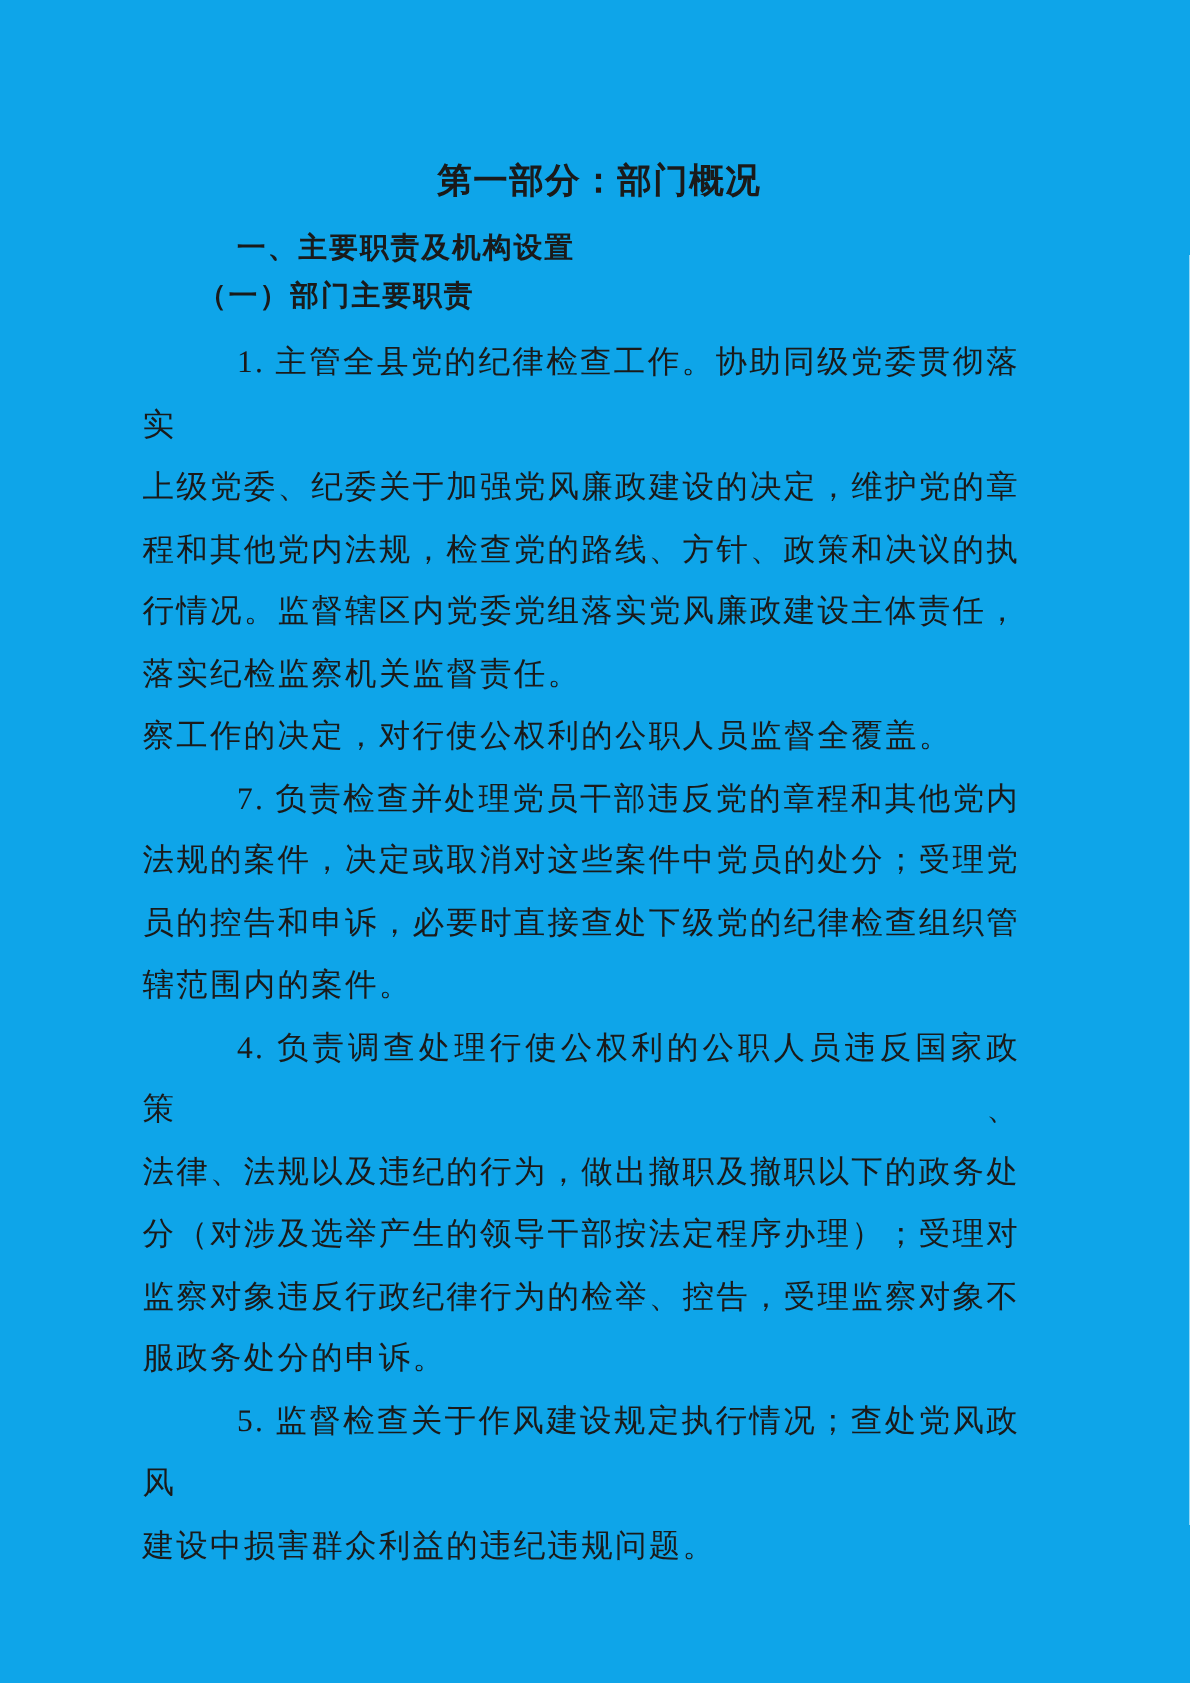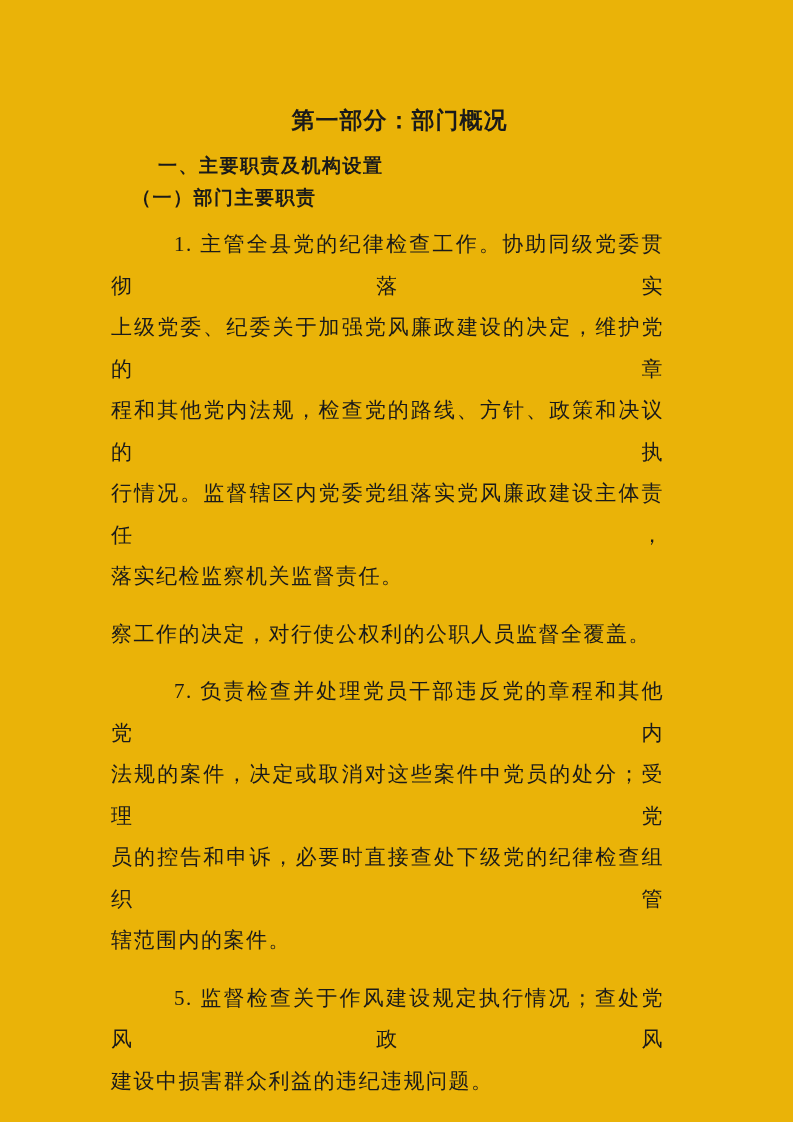--- a/index.html
+++ b/index.html
@@ -4,21 +4,21 @@
 <style>
   html, body {
     margin: 0;
     padding: 0;
     background: #ffffff;
   }
   .page {
     position: relative;
     width: 793px;
     height: 1122px;
-    background: #eab308;
+    background: #0ea5e9;
     box-sizing: border-box;
     padding: 108px 113px 0 95px;
     color: #1a1a1a;
     overflow: hidden;
   }
   .doc-title {
     font-family: "Liberation Sans", "DejaVu Sans", sans-serif;
     font-weight: 700;
     font-size: 23px;
     line-height: 25px;
@@ -37,21 +37,21 @@
     letter-spacing: 1.5px;
     white-space: nowrap;
   }
   .h-l1 { margin: 22px 0 0 63px; }
   .h-l2 { margin: 11px 0 0 37px; }
   .body-block {
     margin-top: 13px;
     font-family: "Liberation Serif", "DejaVu Serif", serif;
     font-size: 21px;
   }
-  .para { margin: 16px; }
+  .para { margin: 0; }
   .ln {
     line-height: 41.5px;
     letter-spacing: 1.5px;
     text-align: justify;
     text-align-last: justify;
   }
   .ln.first { text-indent: 63px; }
   .ln.last  { text-align-last: left; }
 </style>
 </head>
@@ -79,20 +79,27 @@
       <div class="ln last">察工作的决定，对行使公权利的公职人员监督全覆盖。</div>
     </div>
 
     <div class="para">
       <div class="ln first">7. 负责检查并处理党员干部违反党的章程和其他党内</div>
       <div class="ln">法规的案件，决定或取消对这些案件中党员的处分；受理党</div>
       <div class="ln">员的控告和申诉，必要时直接查处下级党的纪律检查组织管</div>
       <div class="ln last">辖范围内的案件。</div>
     </div>
 
+    <div class="para">
+      <div class="ln first">4. 负责调查处理行使公权利的公职人员违反国家政策、</div>
+      <div class="ln">法律、法规以及违纪的行为，做出撤职及撤职以下的政务处</div>
+      <div class="ln">分（对涉及选举产生的领导干部按法定程序办理）；受理对</div>
+      <div class="ln">监察对象违反行政纪律行为的检举、控告，受理监察对象不</div>
+      <div class="ln last">服政务处分的申诉。</div>
+    </div>
 
     <div class="para">
       <div class="ln first">5. 监督检查关于作风建设规定执行情况；查处党风政风</div>
       <div class="ln last">建设中损害群众利益的违纪违规问题。</div>
     </div>
 
   </div>
 </div>
 
 </body></html>

